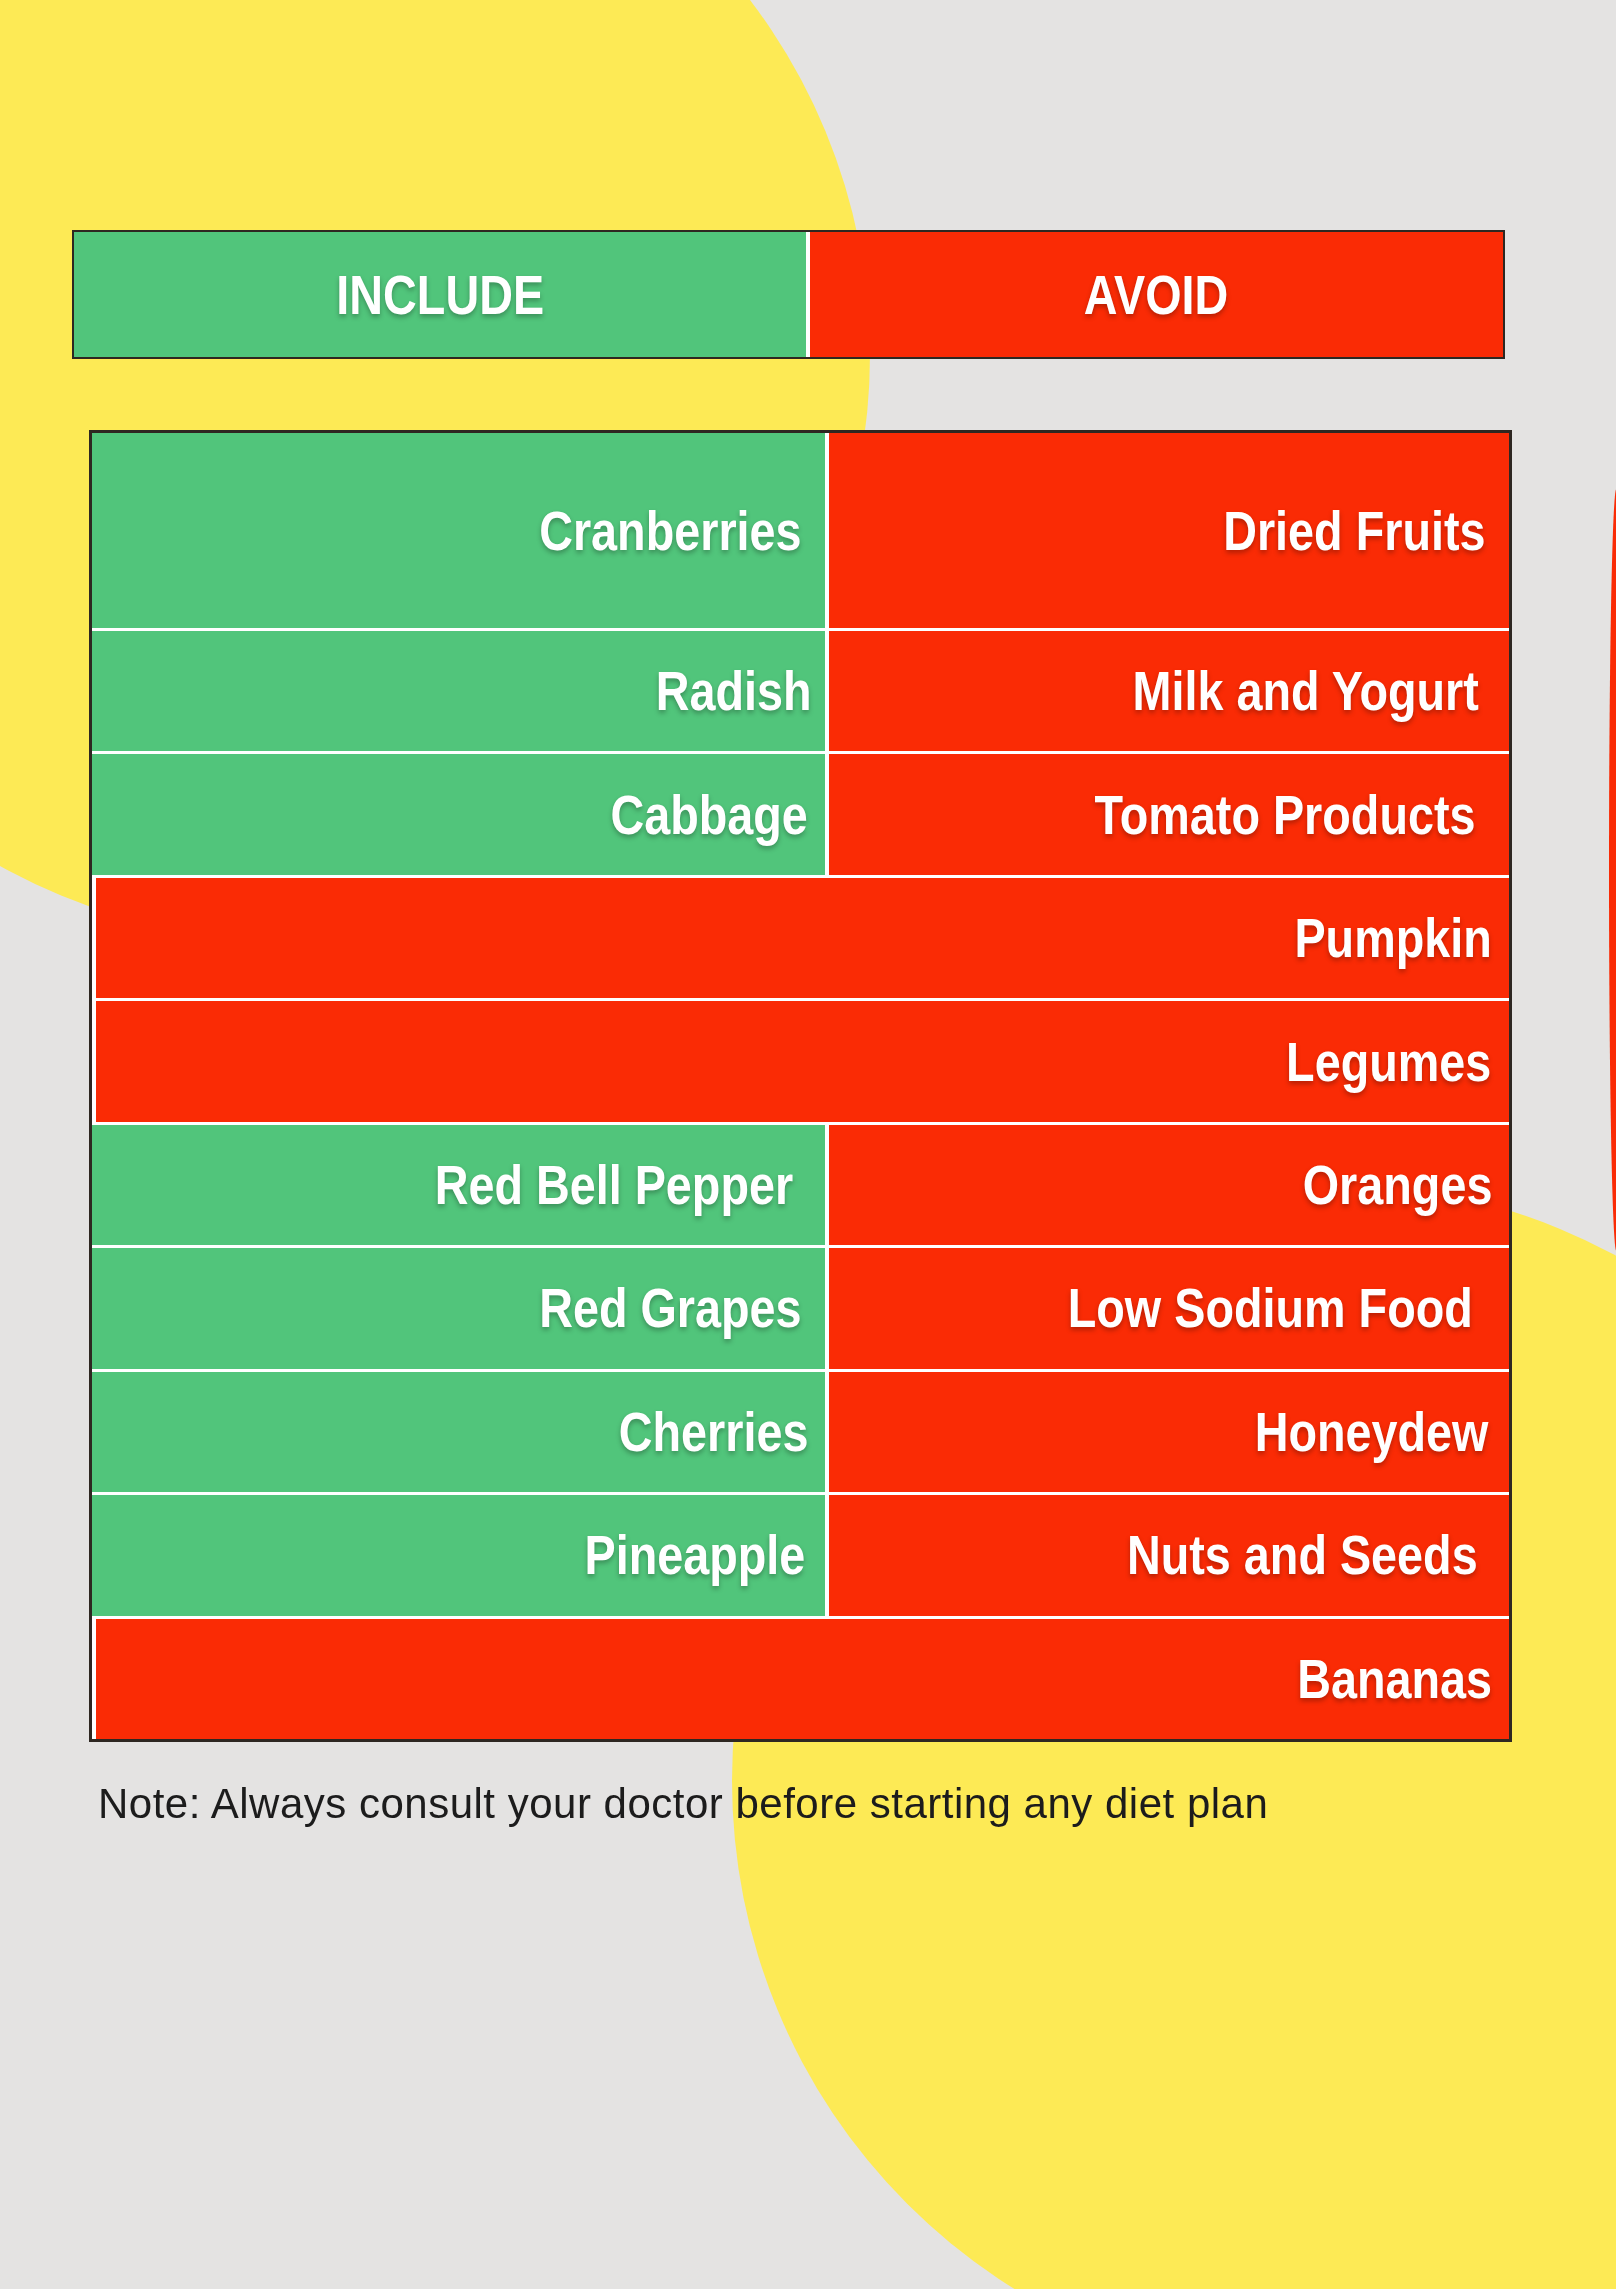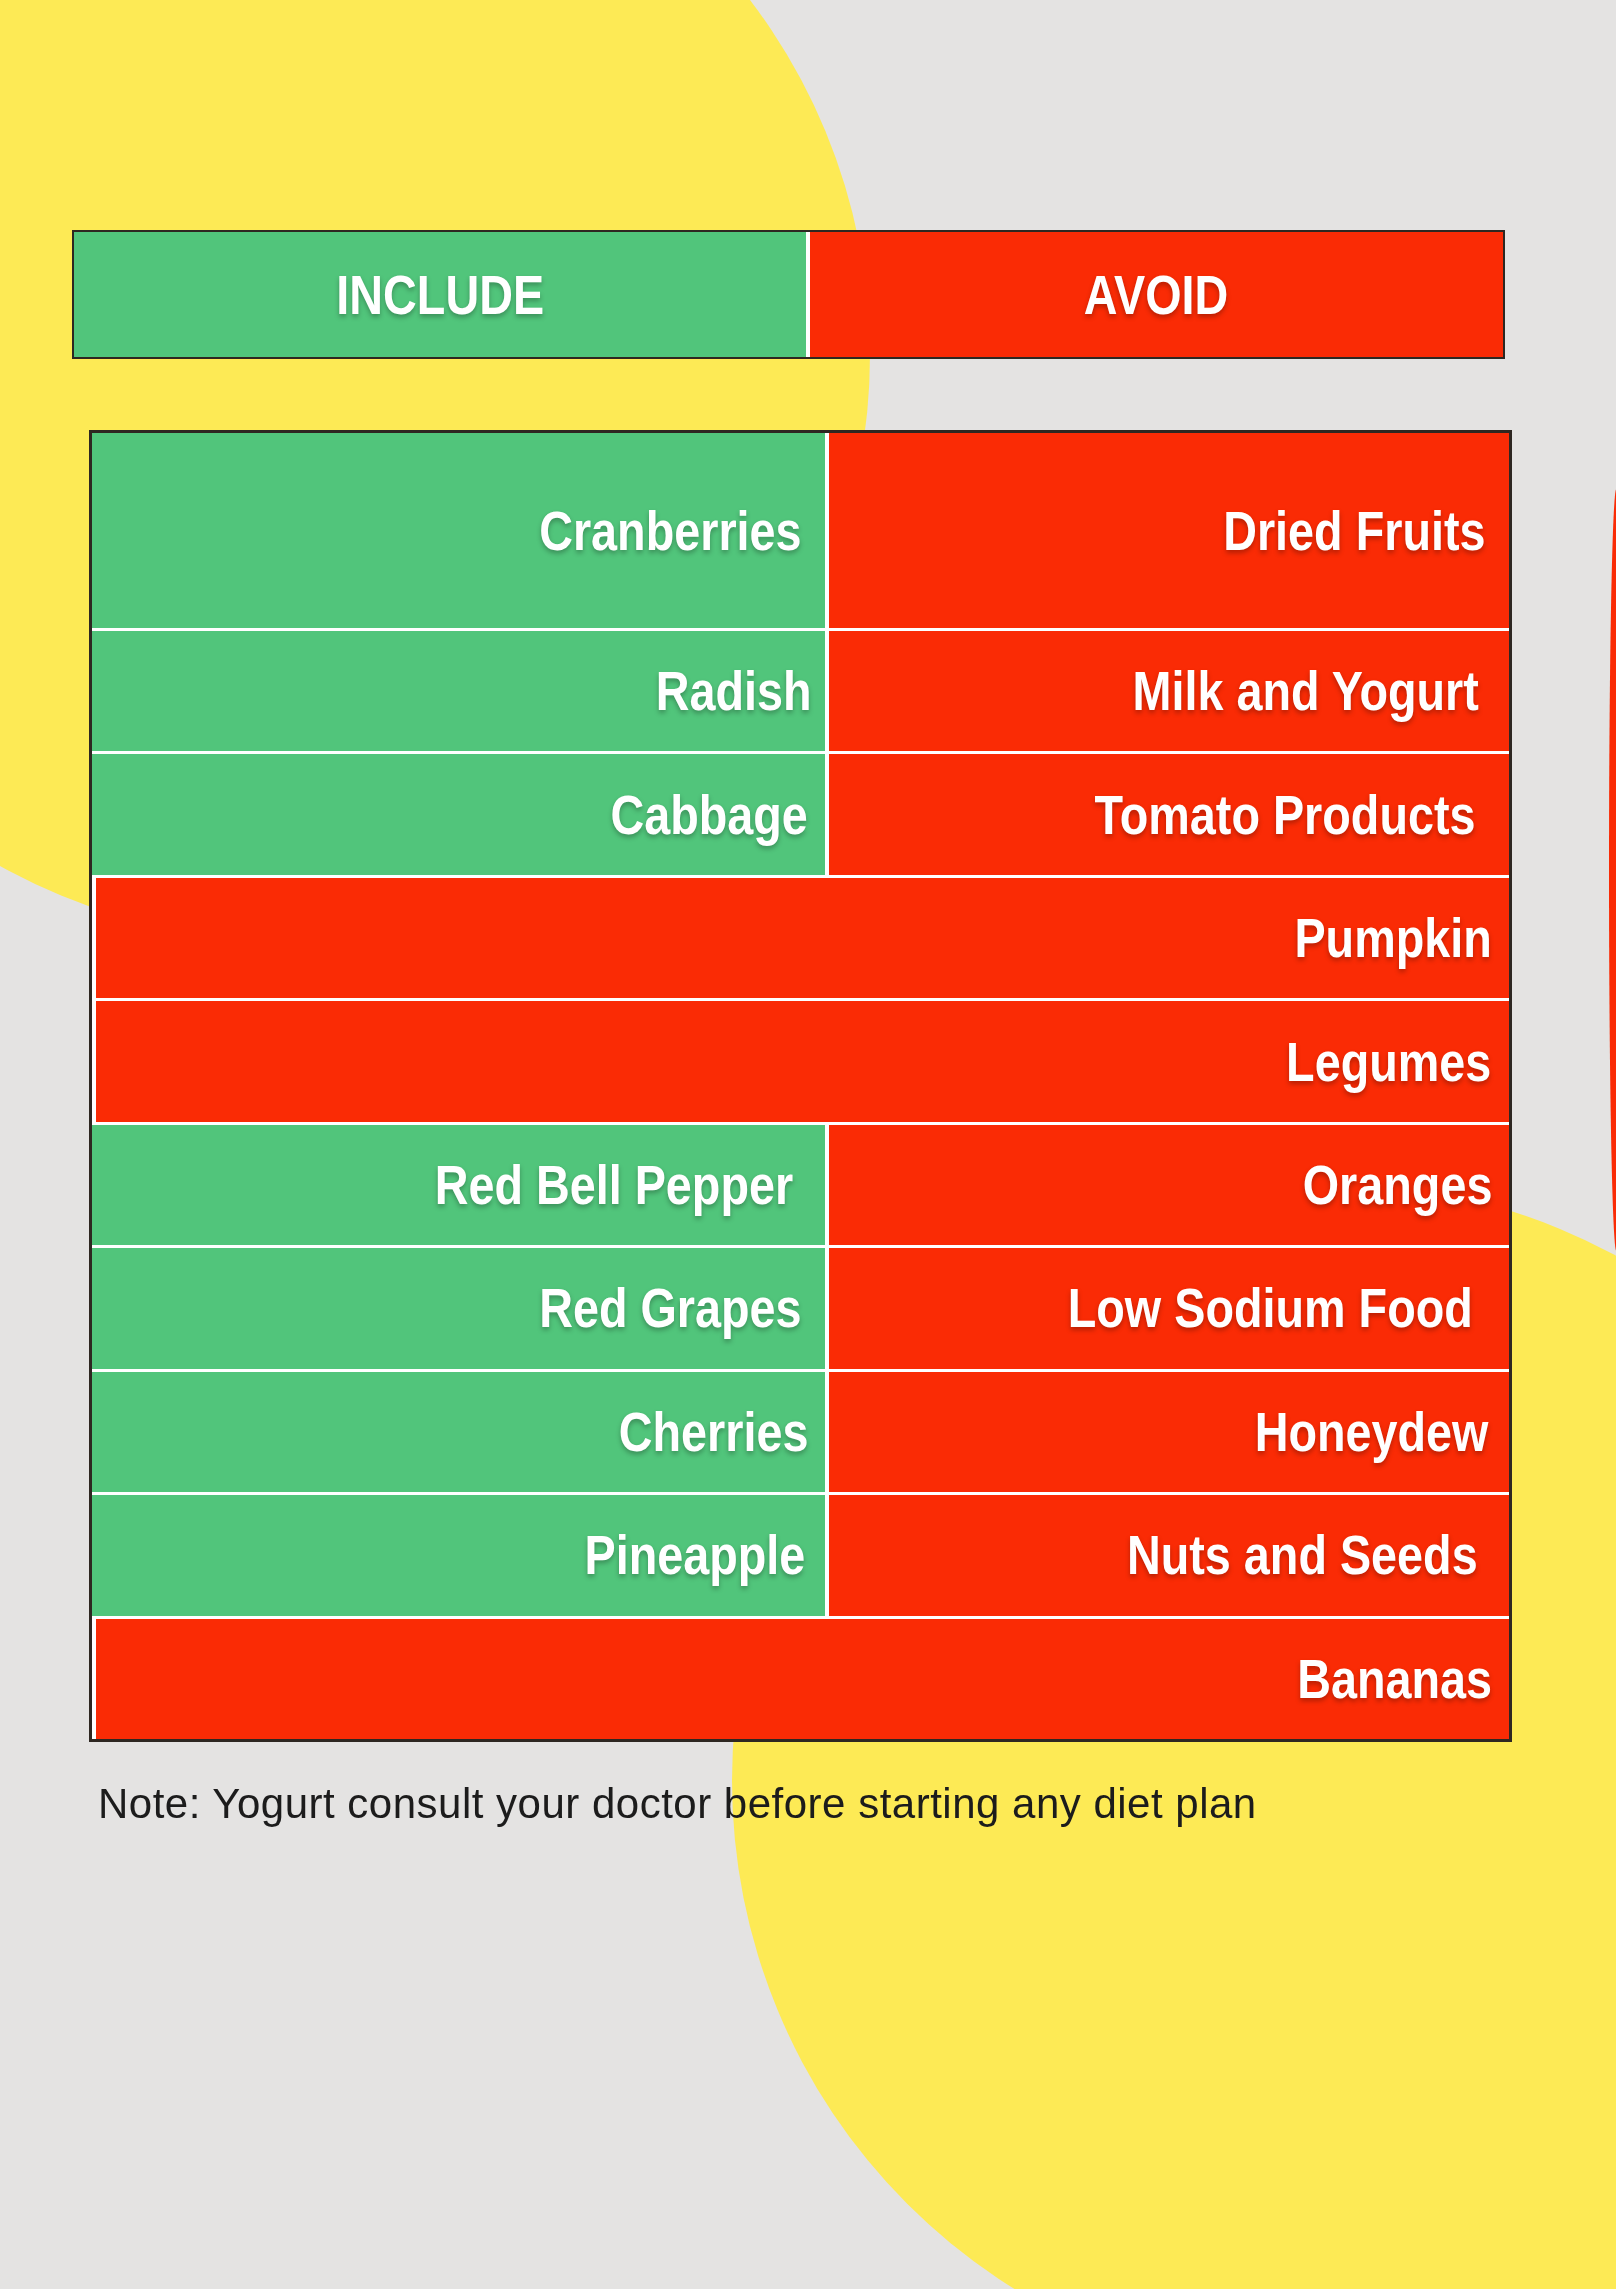--- a/index.html
+++ b/index.html
@@ -165,16 +165,16 @@
 
   <div class="row">
     <div class="col-divider"></div>
     <div class="cell cell-avoid">
       <span class="cell-text">Bananas</span>
     </div>
   </div>
 </div>
   </div>
 
-  <div class="note">Note: Yogurt consult your doctor before starting any diet plan</div>
+  <div class="note">Note: Always consult your doctor before starting any diet plan</div>
 
 </div>
 
 
 </body></html>

